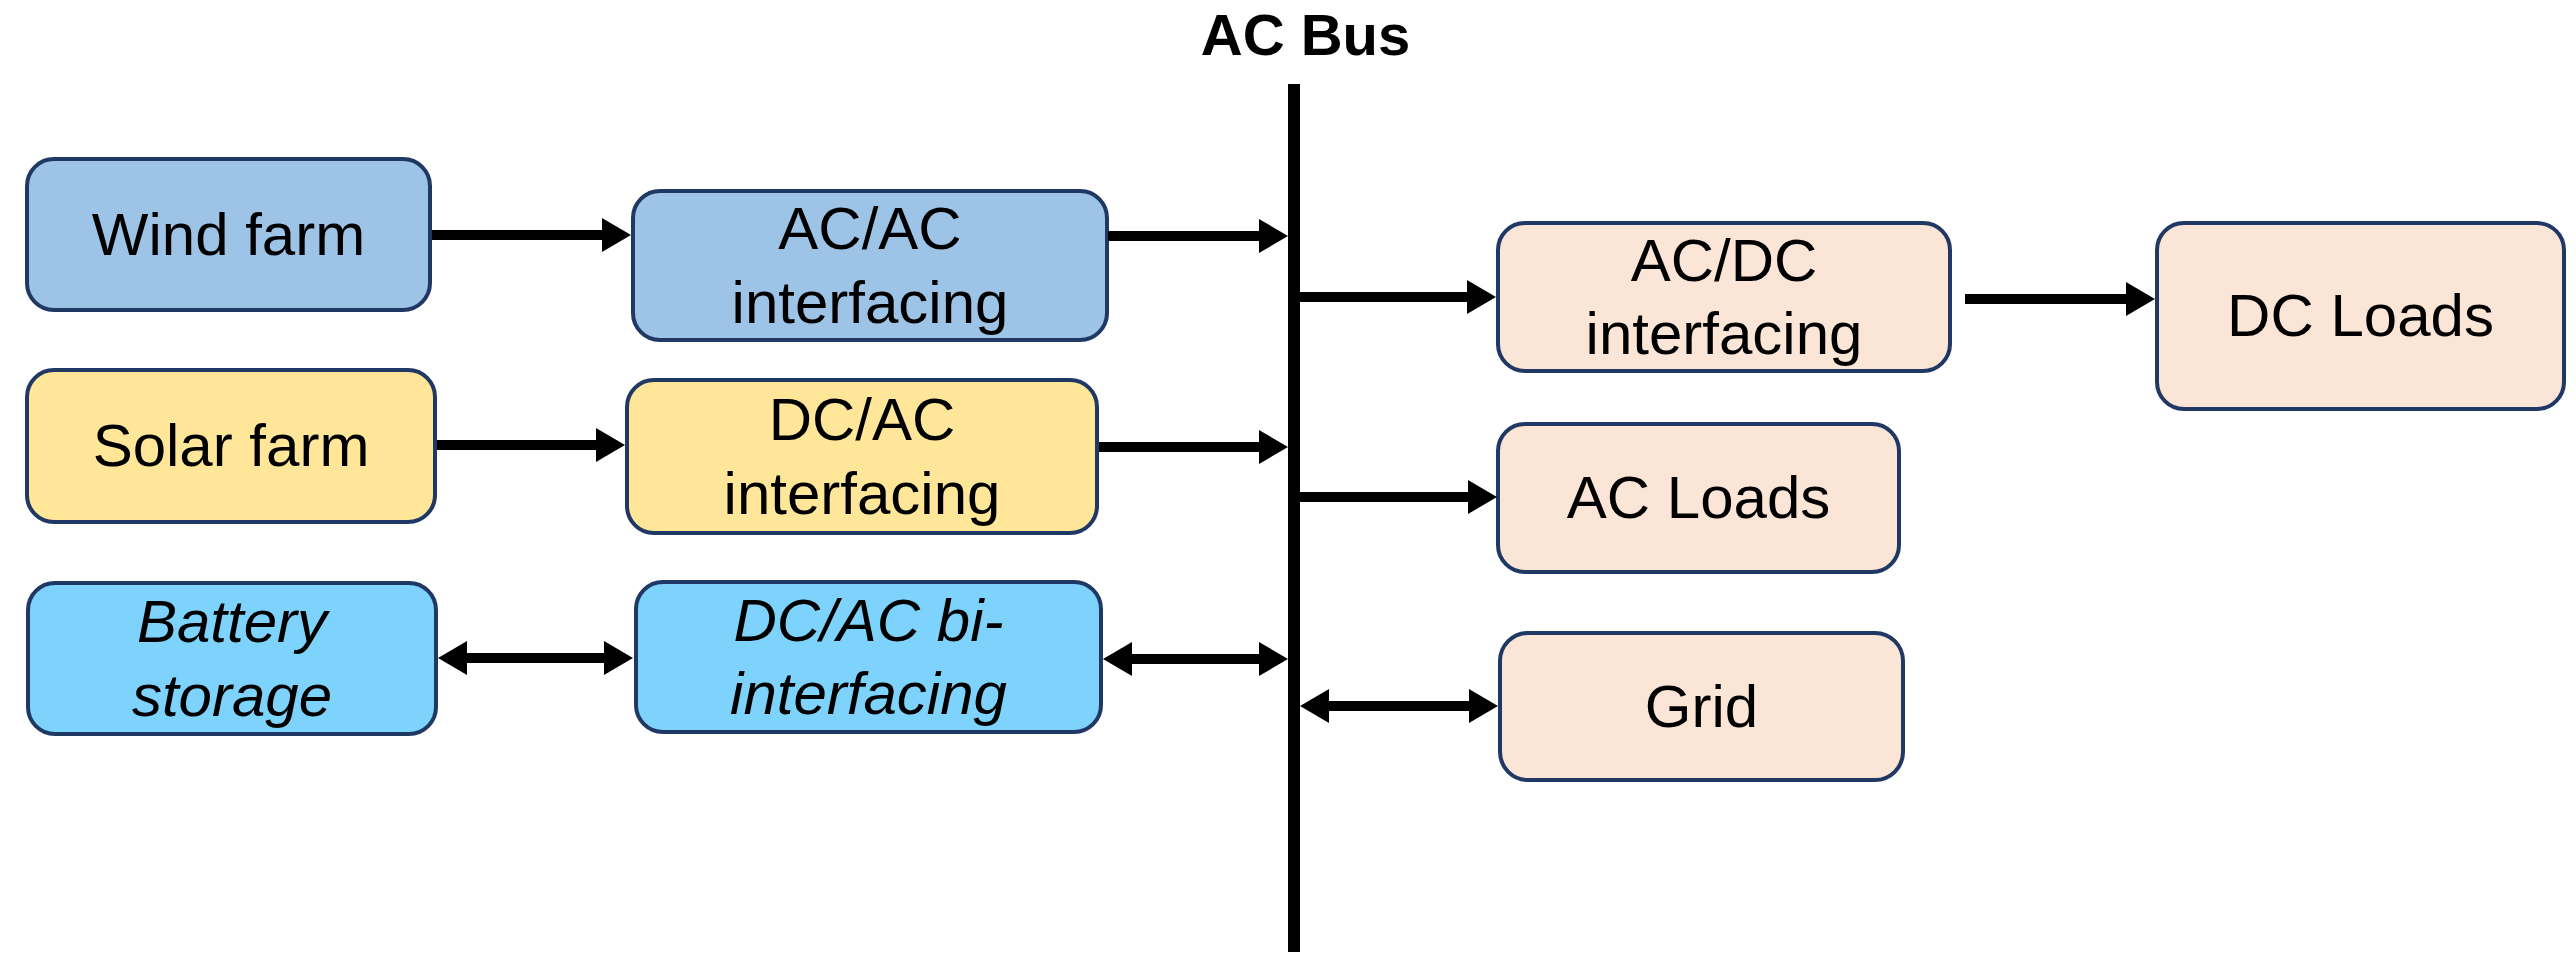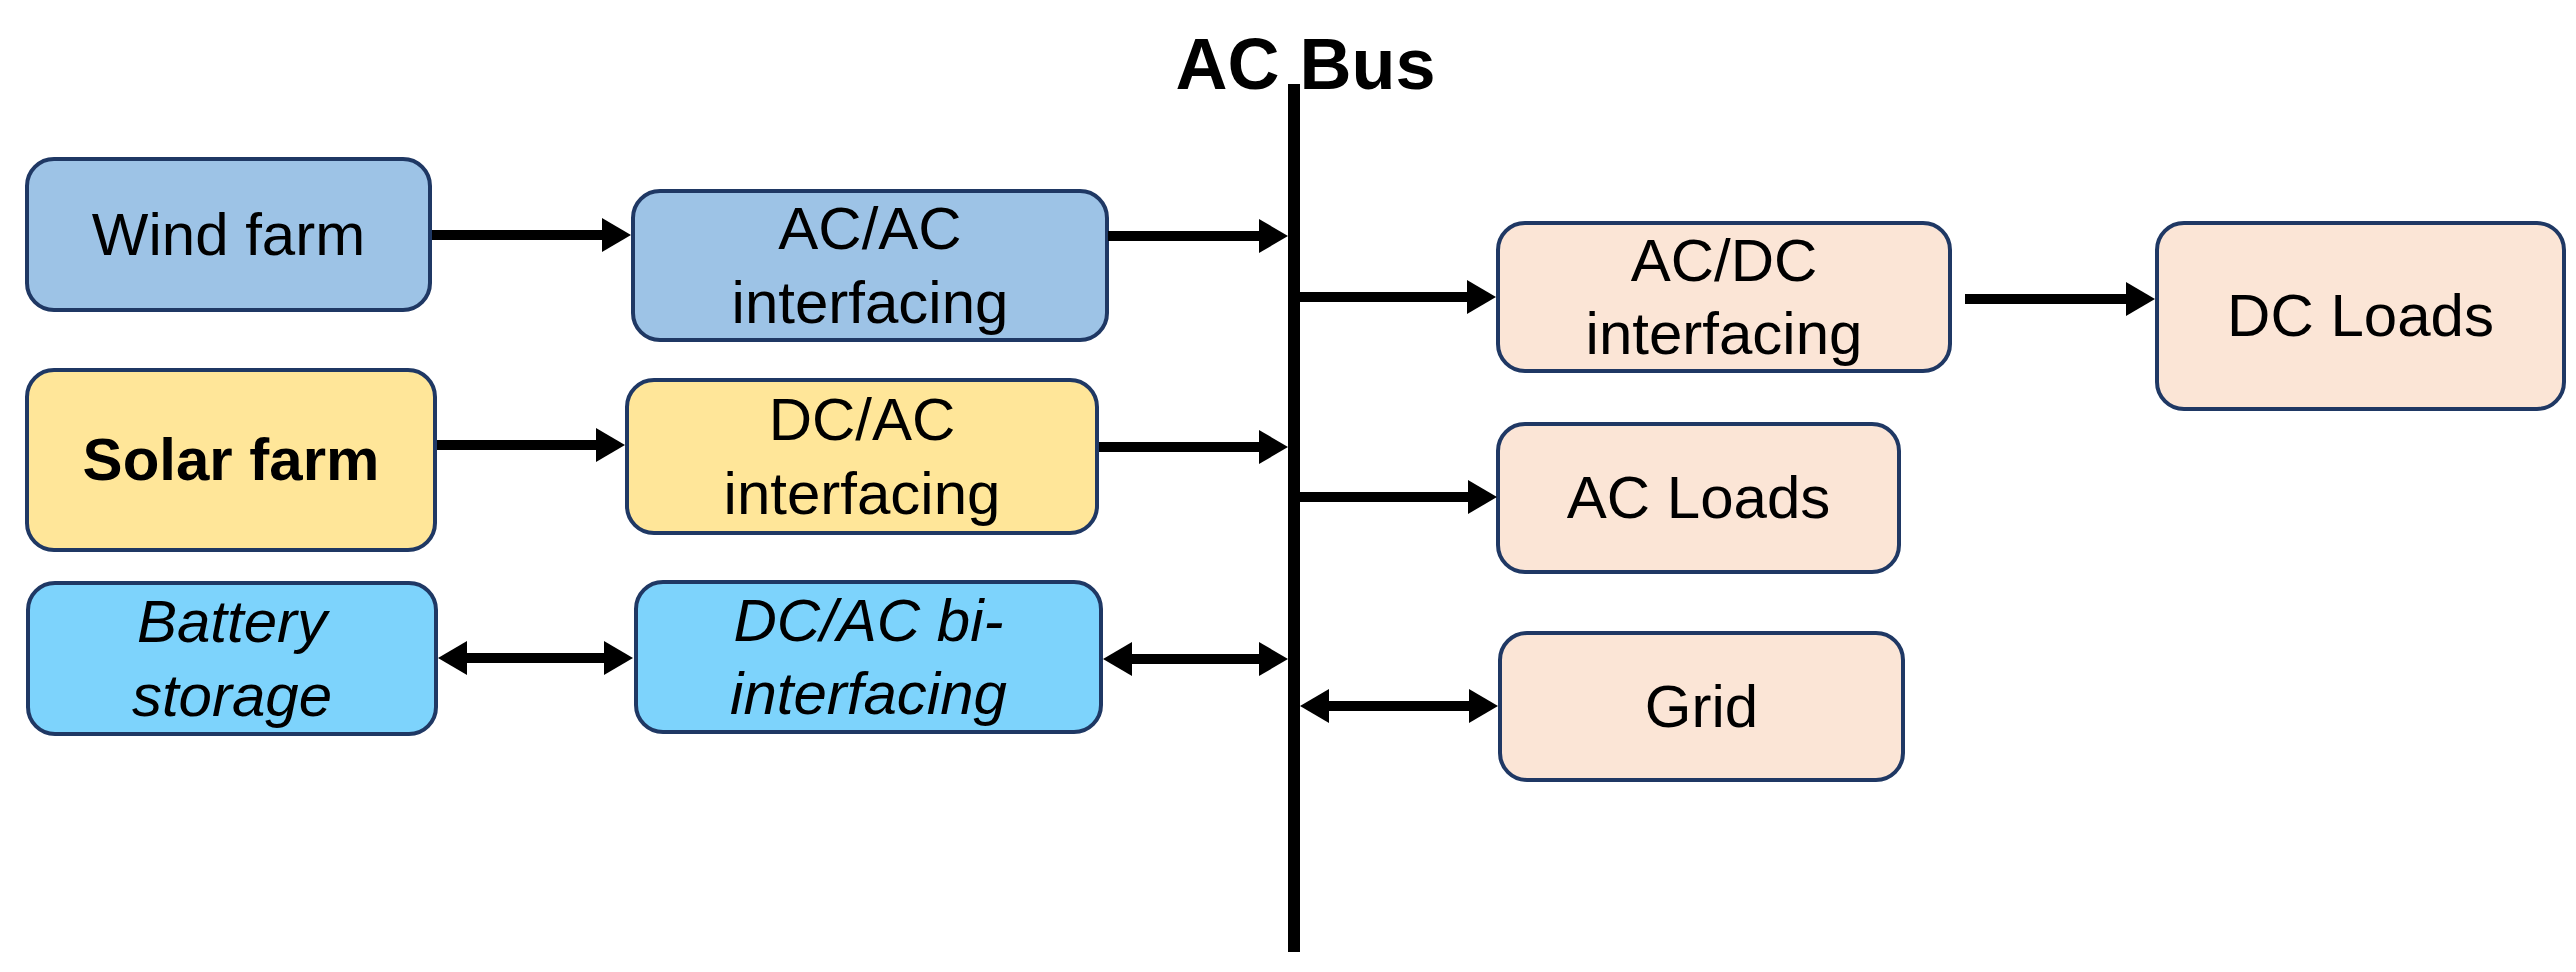--- a/index.html
+++ b/index.html
@@ -32,45 +32,45 @@
     white-space: pre-line;
     color: #000000;
   }
   .fill-blue   { background: #9DC3E6; }
   .fill-yellow { background: #FFE699; }
   .fill-gray   { background: #7dd3fc; font-style: italic; }
   .fill-peach  { background: #FBE5D6; }
 
   #box-wind     { left: 25px;   top: 157px;  width: 407px; height: 155px; }
   #box-acac     { left: 631px; top: 157px;  width: 478px; height: 153px; margin-top: 32px; }
-  #box-solar    { left: 25px;   top: 368px;  width: 412px; height: 184px; font-weight: bold; }
+  #box-solar    { left: 25px;   top: 368px;  width: 412px; height: 156px; }
   #box-dcac     { left: 625px; top: 378px;  width: 474px; height: 157px; }
   #box-battery  { left: 26px;   top: 581px;  width: 412px; height: 155px; }
   #box-dcacbi   { left: 634px; top: 580px;  width: 469px; height: 154px; }
   #box-acdc     { left: 1496px; top: 221px;  width: 456px; height: 152px; }
   #box-dcloads  { left: 2155px; top: 221px;  width: 411px; height: 190px; }
   #box-acloads  { left: 1496px; top: 422px;  width: 405px; height: 152px; }
-  #box-grid     { left: 1498px; top: 631px; width: 407px; height: 151px; }
+  #box-grid     { left: 1498px; top: 631px; width: 407px; height: 151px; border-radius: 30px; }
 
   
   #bus-line {
     position: absolute;
     left: 1288px;
     top: 84px;
     width: 11.8px;
     height: 868px;
     background: #000000;
   }
   #bus-title {
     position: absolute;
     left: 1175px;
-    top: 27px;
+    top: 5px;
     width: 261px;
     text-align: center;
-    font-size: 72px;
+    font-size: 58px;
     font-weight: bold;
     line-height: 1.05;
   }
 
   
   .arrow { position: absolute; height: 0; }
   .arrow::before {
     content: "";
     position: absolute;
     top: -5px;

